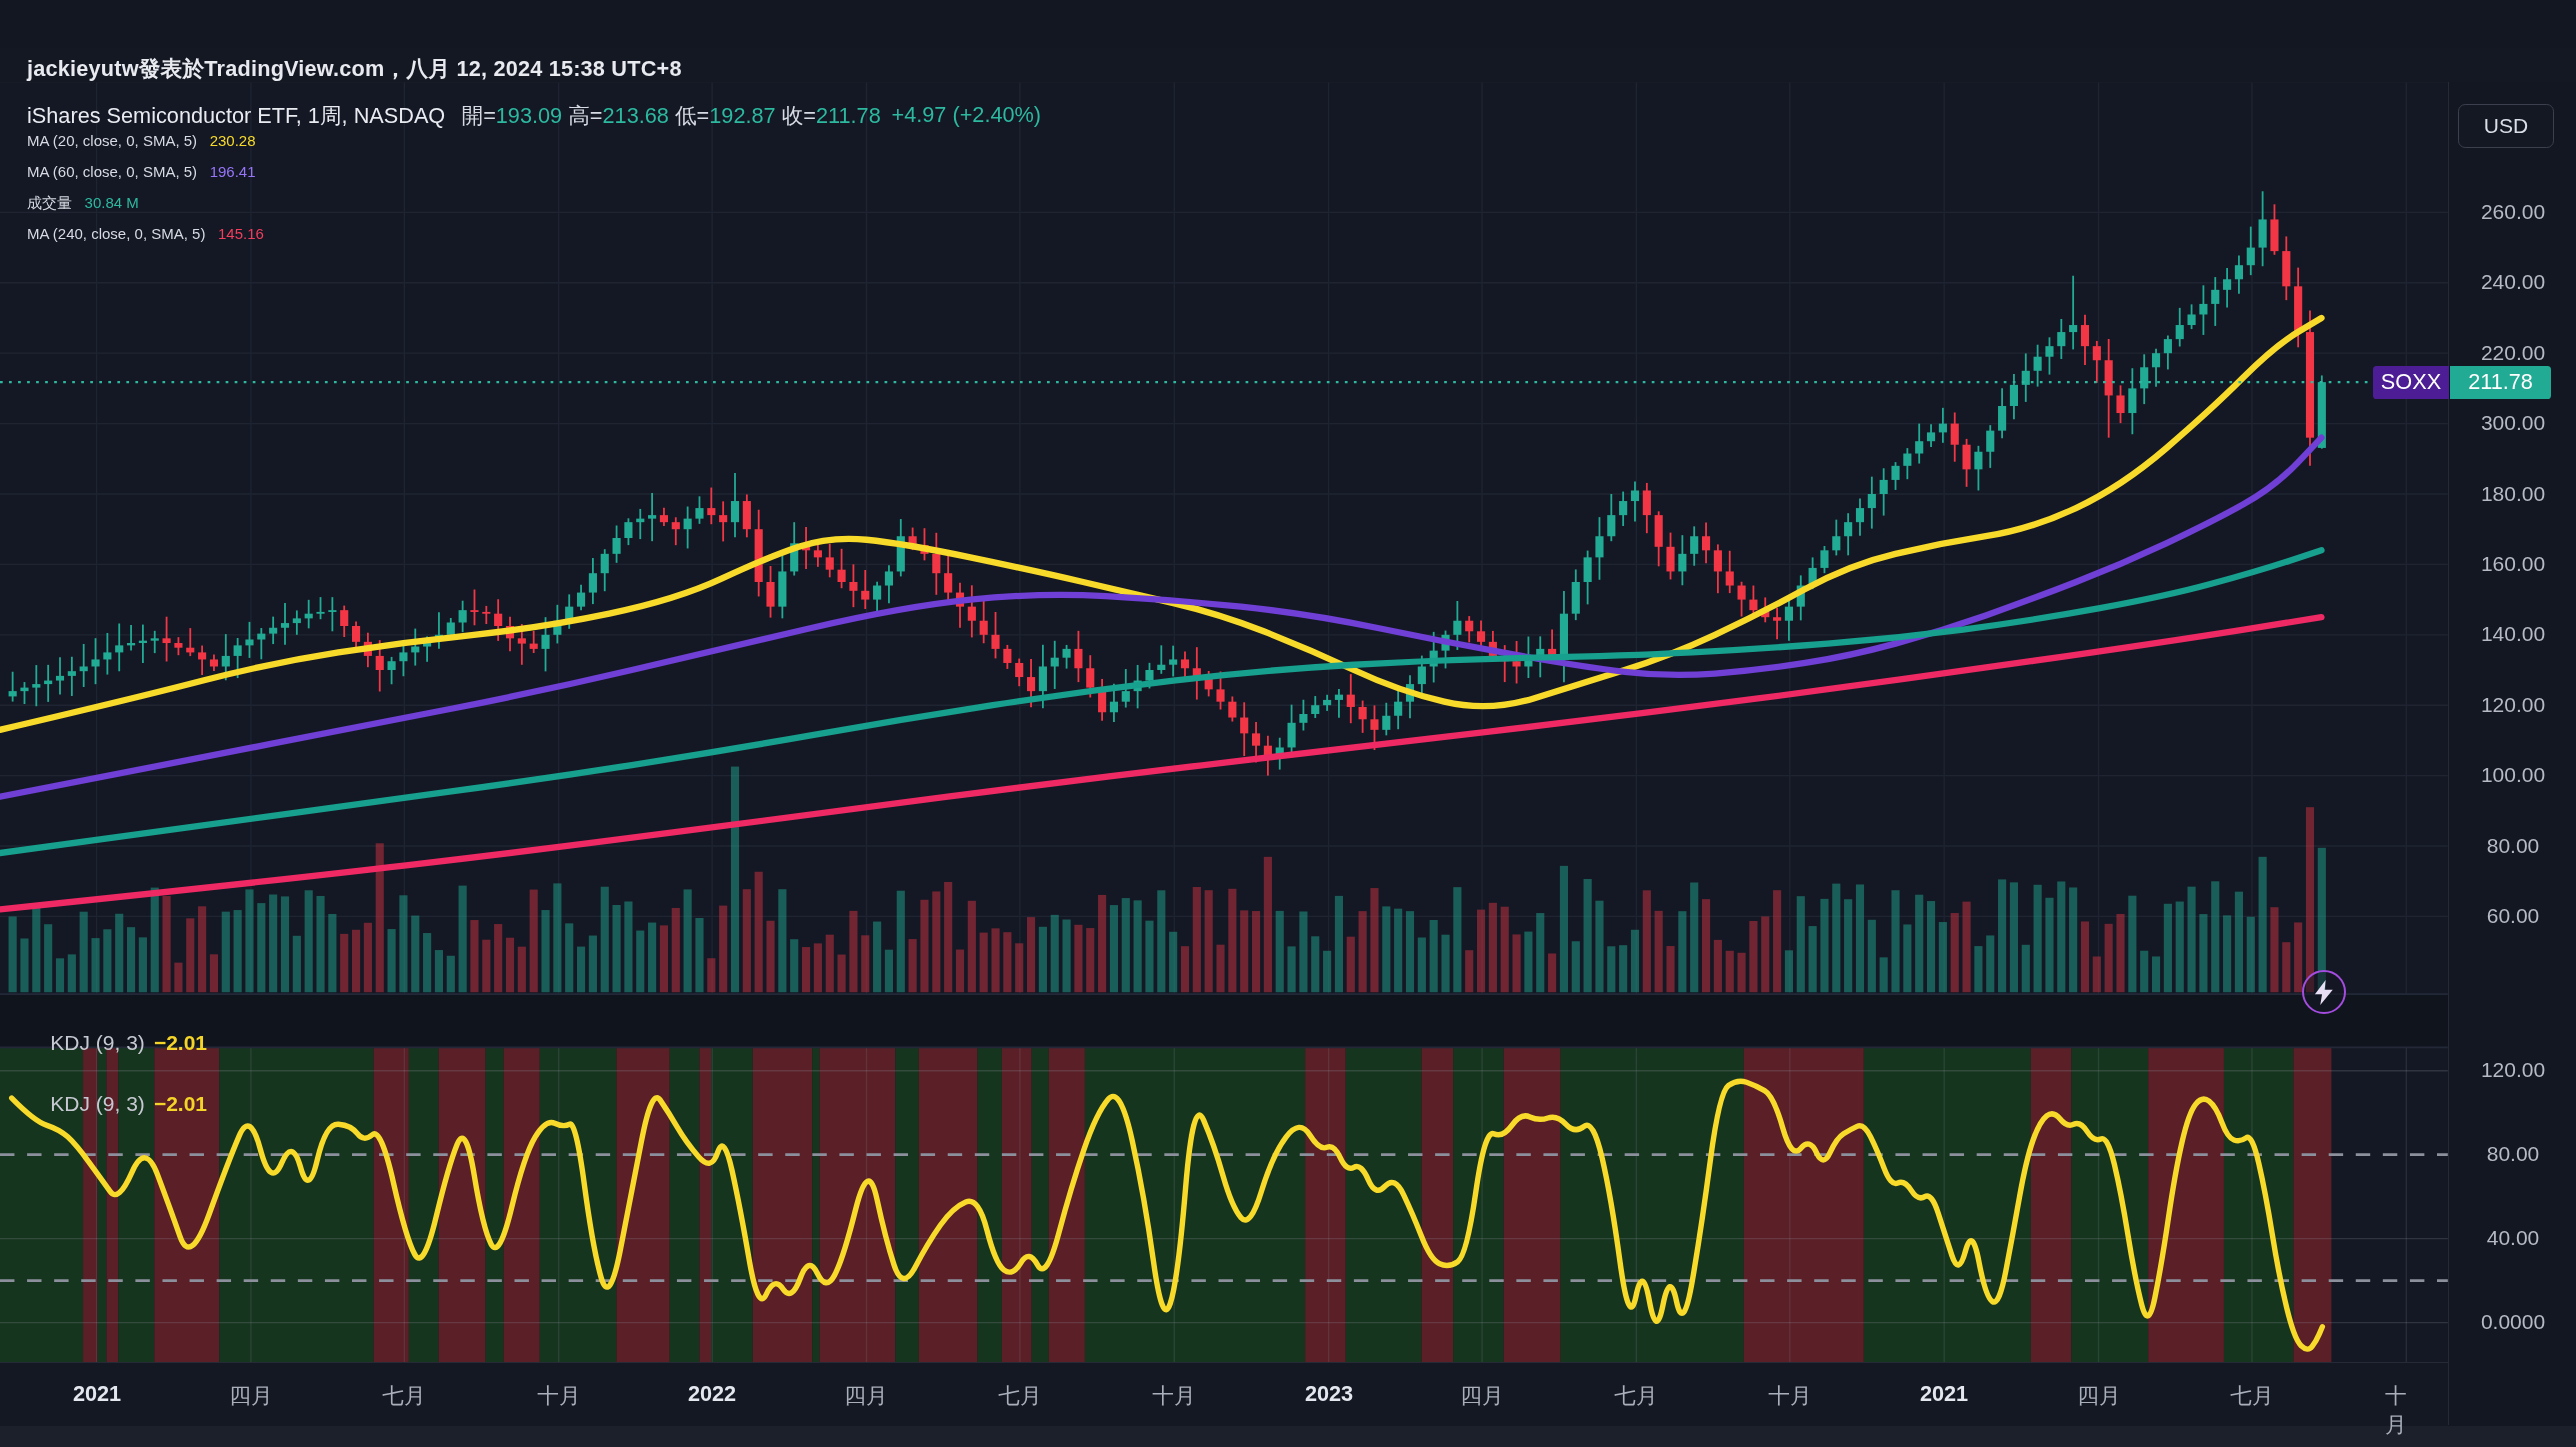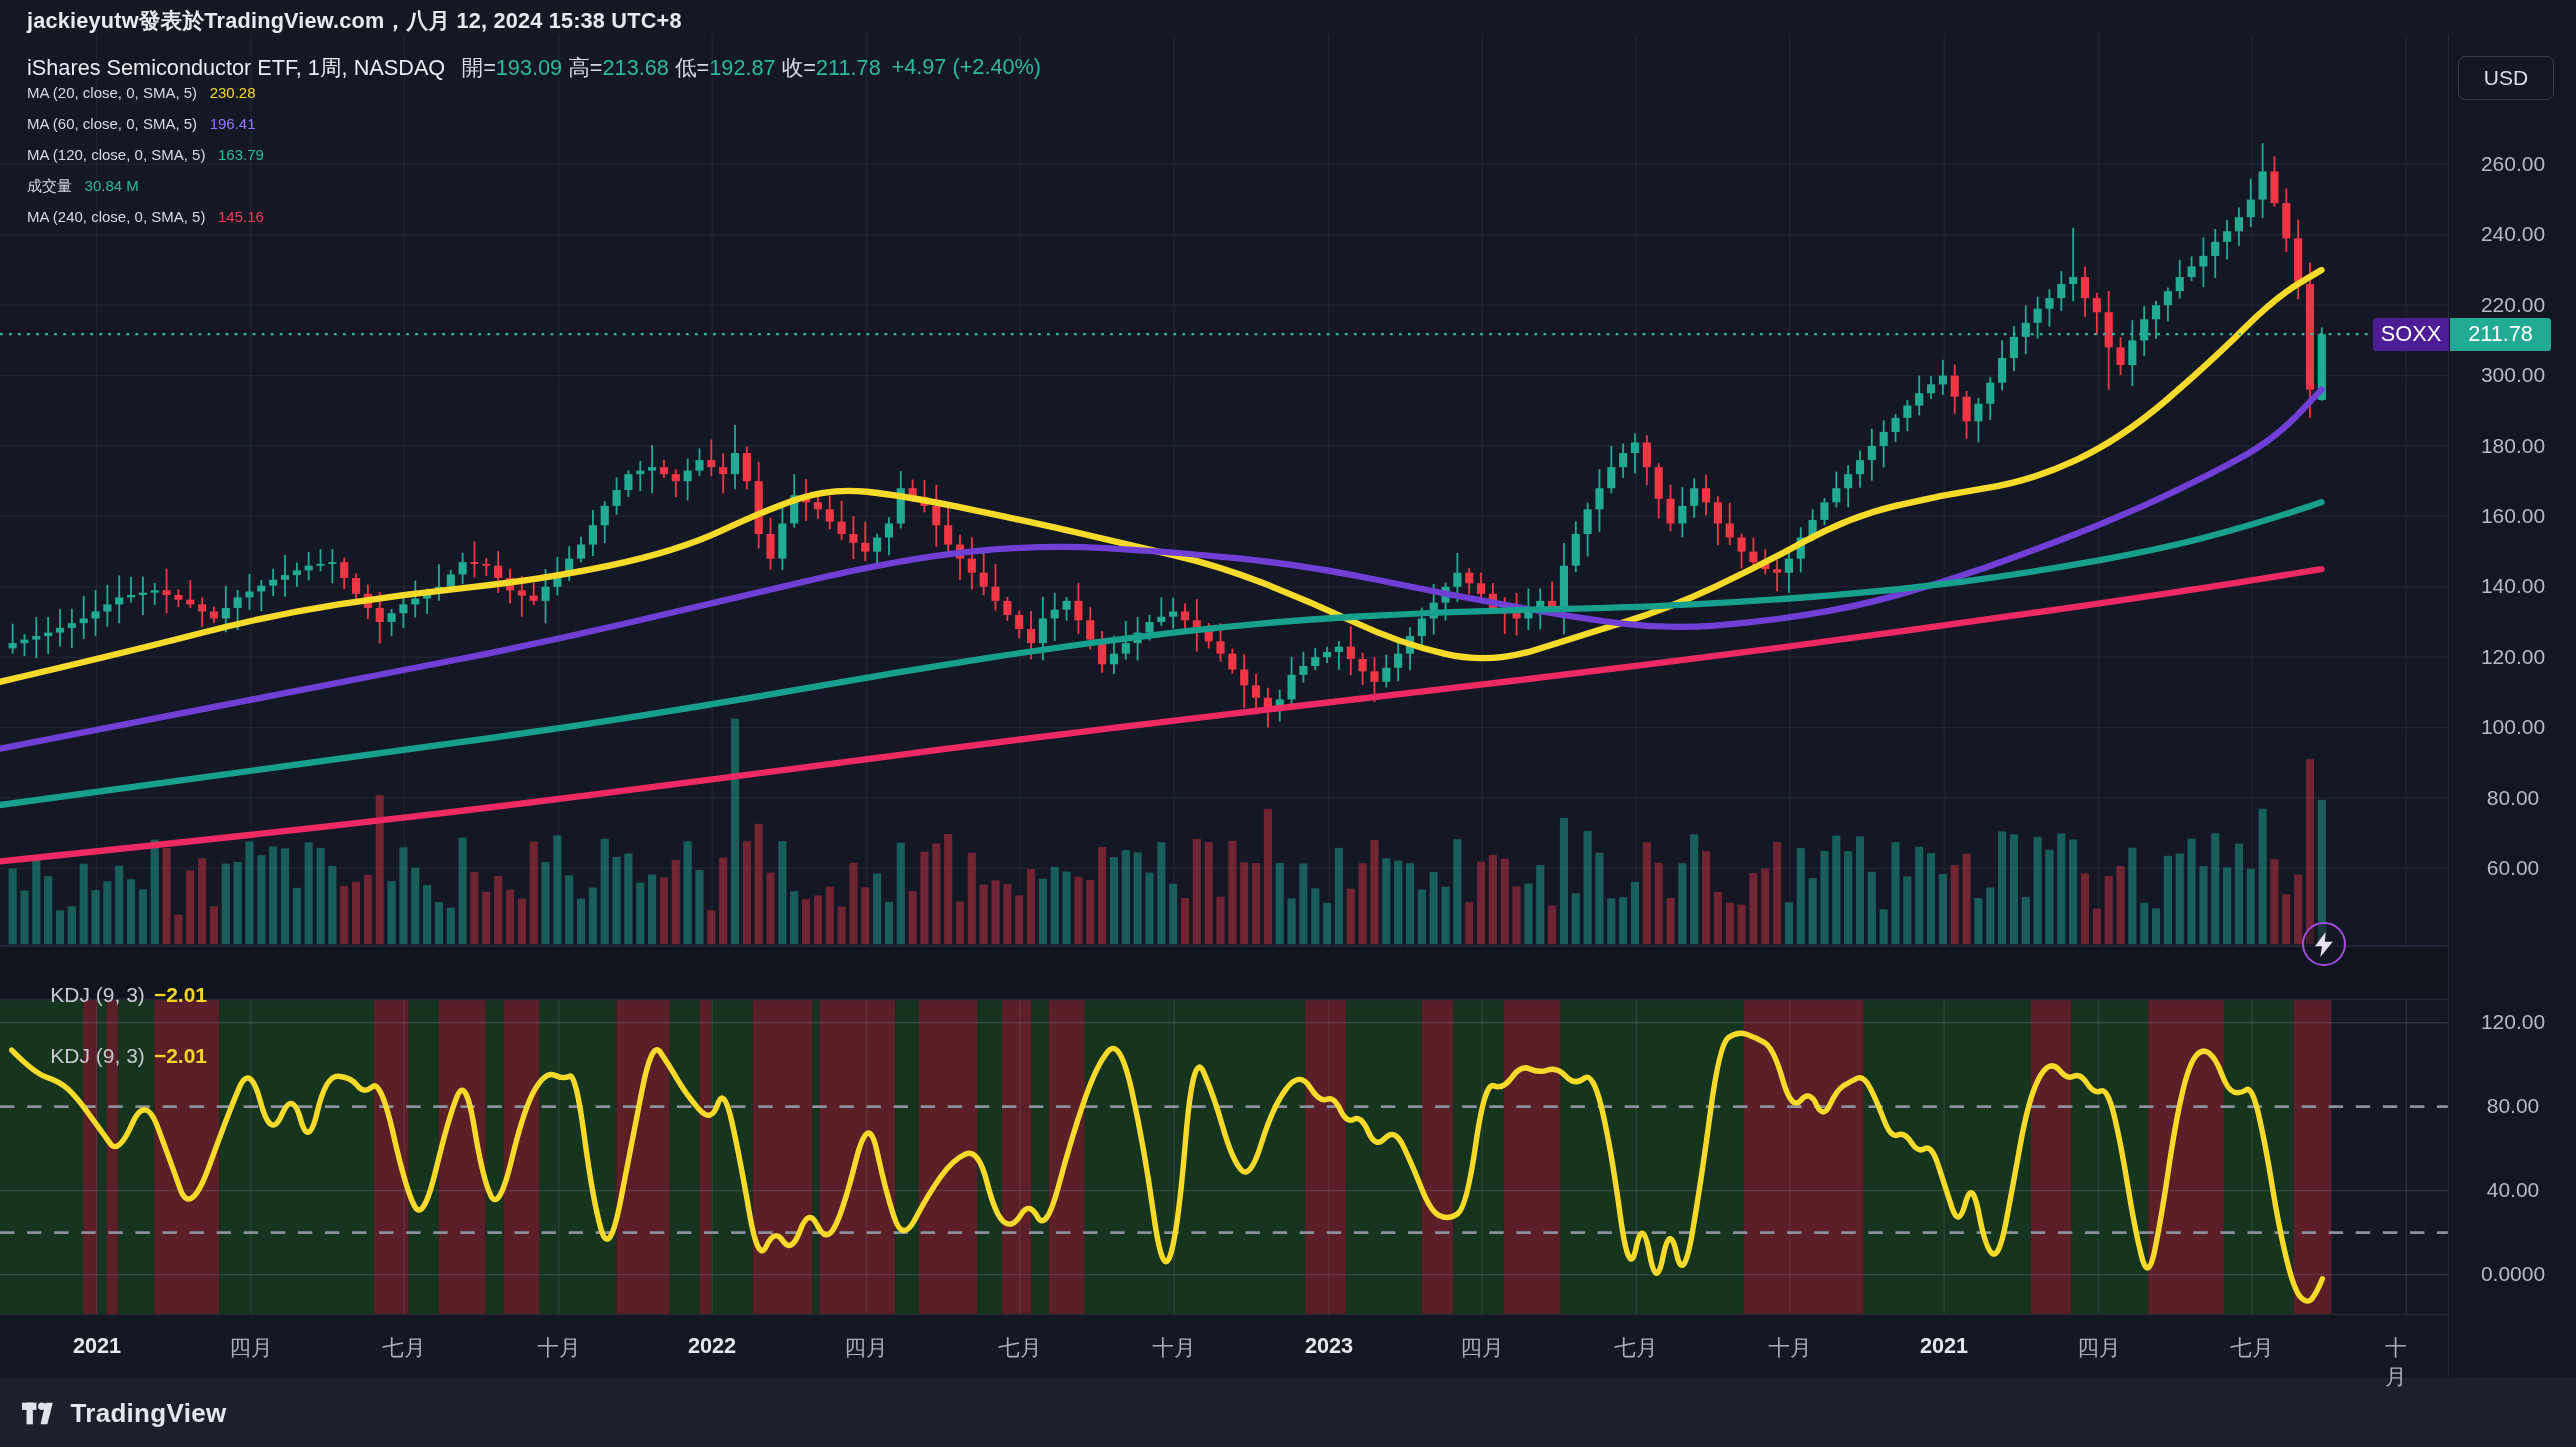--- a/index.html
+++ b/index.html
@@ -1,17 +1,17 @@
 <!DOCTYPE html>
 <html style="font-size:14.4px"><head>
 <meta charset="utf-8">
 <style>
   html,body{margin:0;padding:0;background:#131722;width:2576px;height:1448px;overflow:hidden;
     font-family:"Liberation Sans", sans-serif;-webkit-font-smoothing:antialiased;}
-  #app{position:relative;width:2576px;height:1384px;background:#131722;}
+  #app{position:relative;width:2576px;height:1384px;background:#131722;margin-top:48px;}
   
   .topbar{position:absolute;left:0;top:0;width:2576px;height:34px;background:#141823;
     border-bottom:0.9px solid #1b2029;}
   .topbar .attr{position:absolute;left:27px;top:6.3px;font-size:21.7px;font-weight:600;color:#e8eaf0;letter-spacing:0.2px;}
   
   svg.canvas{position:absolute;left:0;top:0;}
   
   .legend{position:absolute;left:27px;top:51px;z-index:5;}
   .lrow{height:31px;display:flex;align-items:flex-start;font-size:15px;color:#d7dae2;white-space:pre;cursor:default;}
   .lrow .val{margin-left:12.6px;font-weight:400;}
@@ -749,21 +749,20 @@
 
   <div class="legend">
     <div class="symline">
       <span>iShares Semiconductor ETF, 1周, NASDAQ</span>
       <span class="ohlc" id="ohlc-span"><span class="lab">  開=</span><span class="v">193.09</span><span class="lab">  高=</span><span class="v">213.68</span><span class="lab">  低=</span><span class="v">192.87</span><span class="lab">  收=</span><span class="v">211.78</span></span>
       <span class="chg">+4.97 (+2.40%)</span>
     </div>
     <div id="legend-rows">
         <div class="lrow"><span>MA (20, close, 0, SMA, 5)</span><span class="val" style="color: rgb(248, 218, 42);">230.28</span></div>
         <div class="lrow"><span>MA (60, close, 0, SMA, 5)</span><span class="val" style="color: rgb(151, 117, 250);">196.41</span></div>
-        <div class="lrow"><span>MA (120, close, 0, SMA, 5)</span><span class="val" style="color: rgb(44, 185, 160);">163.79</span></div>
         <div class="lrow"><span>成交量</span><span class="val" style="color: rgb(44, 185, 160);">30.84 M</span></div>
         <div class="lrow"><span>MA (240, close, 0, SMA, 5)</span><span class="val" style="color: rgb(242, 61, 92);">145.16</span></div>
       </div>
   </div>
 
   <div class="kdjlab" id="kdj-label-1" style="top:959px;">
     <span>KDJ (9, 3)</span><span class="val">−2.01</span>
   </div>
   <div class="kdjlab" id="kdj-label-2" style="top:1020px;">
     <span>KDJ (9, 3)</span><span class="val">−2.01</span>

